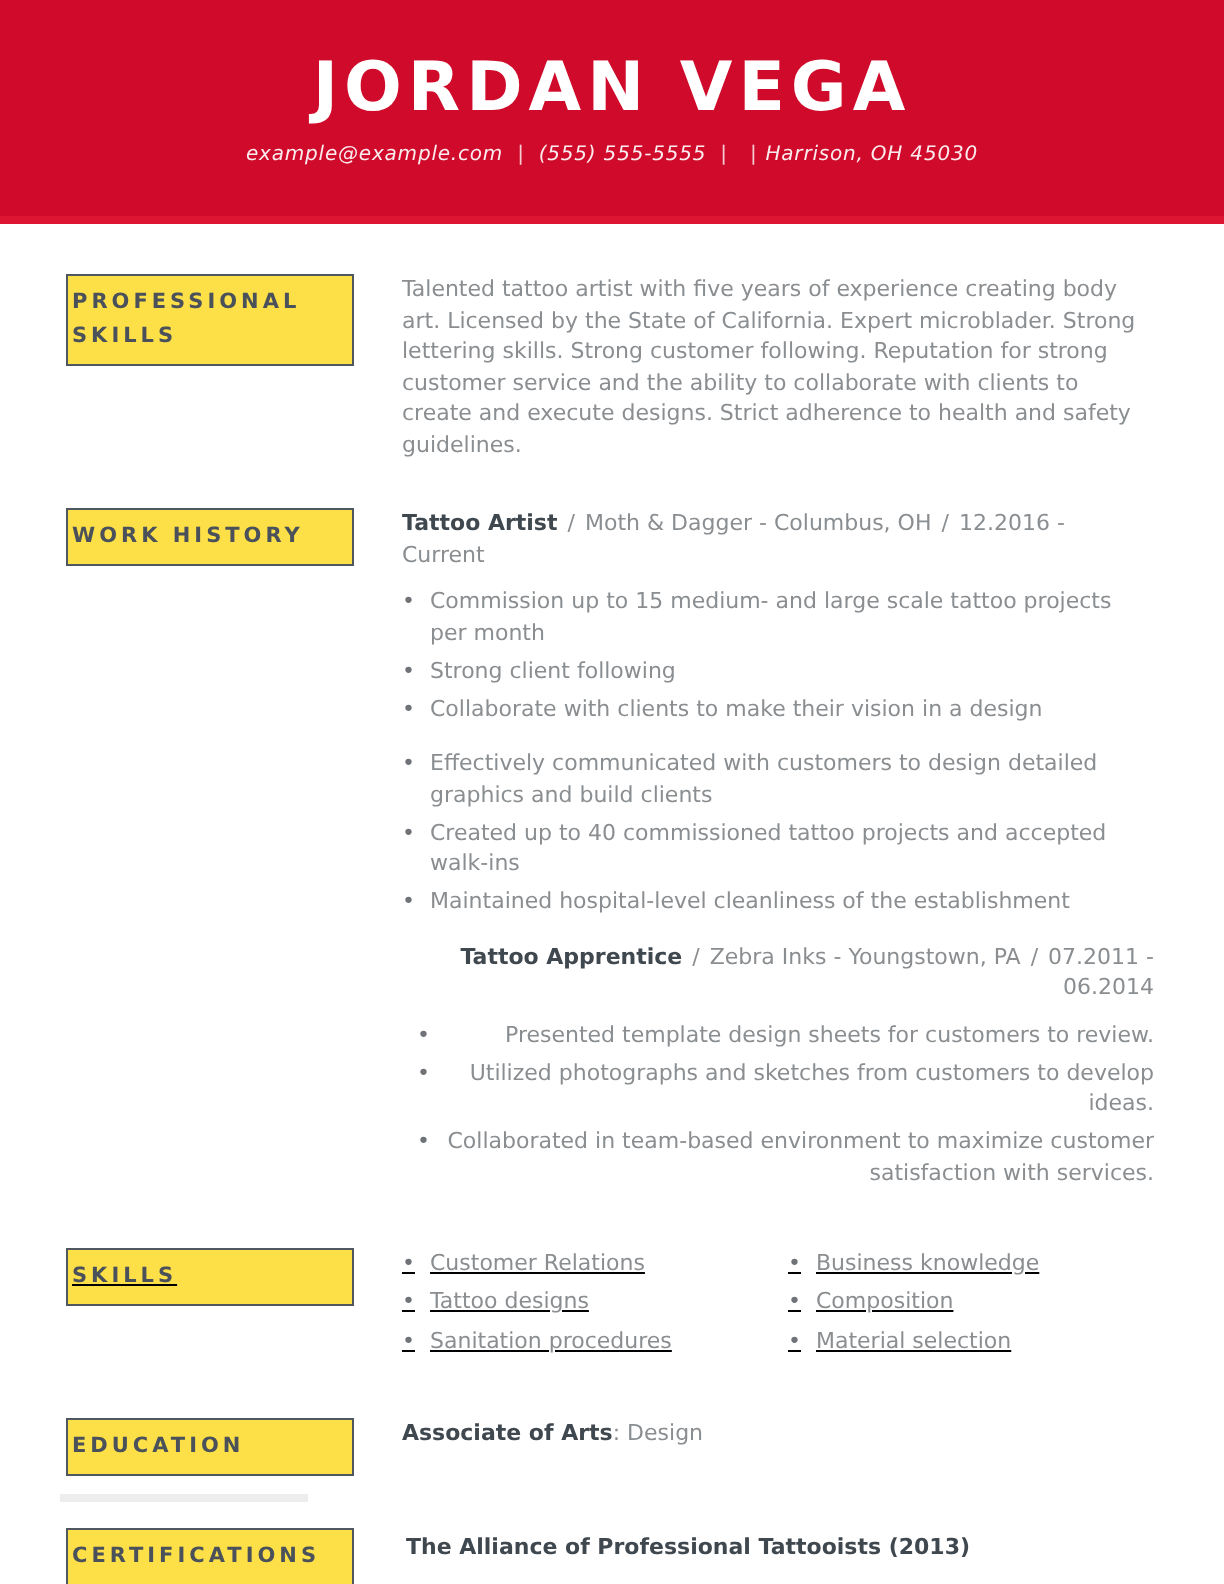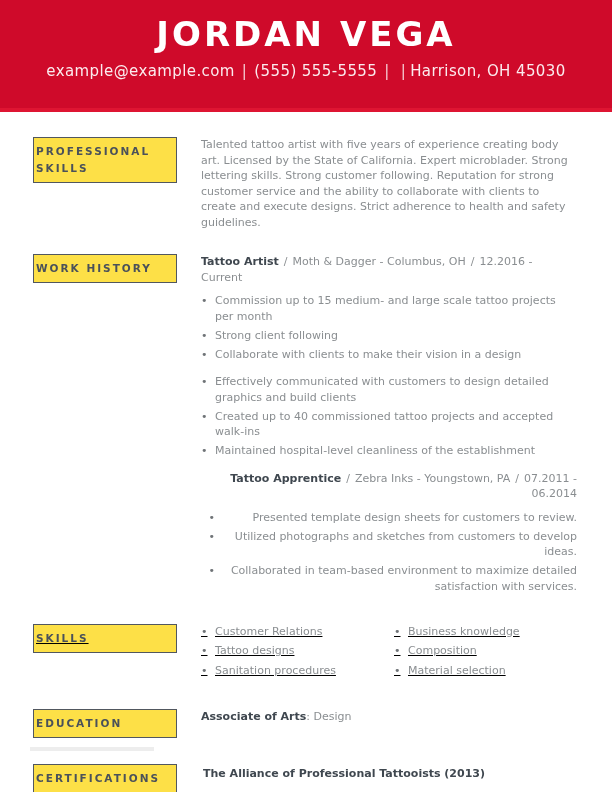--- a/index.html
+++ b/index.html
@@ -11,35 +11,36 @@
     position: relative;
     overflow: hidden;
   }
 
   
   .header {
     background: #cf0a2a;
     border-bottom: 4px solid #de1532;
     height: 112px;
     text-align: center;
-    padding-top: 15px;
+    padding-top: 25px;
   }
   .name {
     margin: 0;
     color: #ffffff;
     font-size: 34px;
     font-weight: bold;
     letter-spacing: 3px;
     line-height: 38px;
   }
   .contact {
     margin-top: 9px;
     color: rgba(255,255,255,0.92);
-    font-size: 15px;
+    font-size: 10px;
     letter-spacing: 0.4px;
+    font-style: italic;
   }
   .contact .pipe { margin: 0 7px; opacity: 0.85; }
   .contact .pipe.tight { margin: 0 4px; }
 
   
   main { padding: 25px 35px 0 33px; }
   .section { display: flex; align-items: flex-start; }
   .label-col { flex: 0 0 144px; width: 144px; margin-right: 24px; }
   .label-box {
     border: 1.5px solid #51575f;
@@ -161,21 +162,21 @@
         <div class="bullet">
             <span class="dot">•</span>
             <span class="txt">Presented template design sheets for customers to review.</span>
           </div>
         <div class="bullet">
             <span class="dot">•</span>
             <span class="txt">Utilized photographs and sketches from customers to develop ideas.</span>
           </div>
         <div class="bullet">
             <span class="dot">•</span>
-            <span class="txt">Collaborated in team-based environment to maximize detailed satisfaction with services.</span>
+            <span class="txt">Collaborated in team-based environment to maximize customer satisfaction with services.</span>
           </div>
       </div>
 
     </div>
   </section>
 
   <section class="section skills-section">
     <div class="label-col">
       <div class="label-box">SKILLS</div>
     </div>

